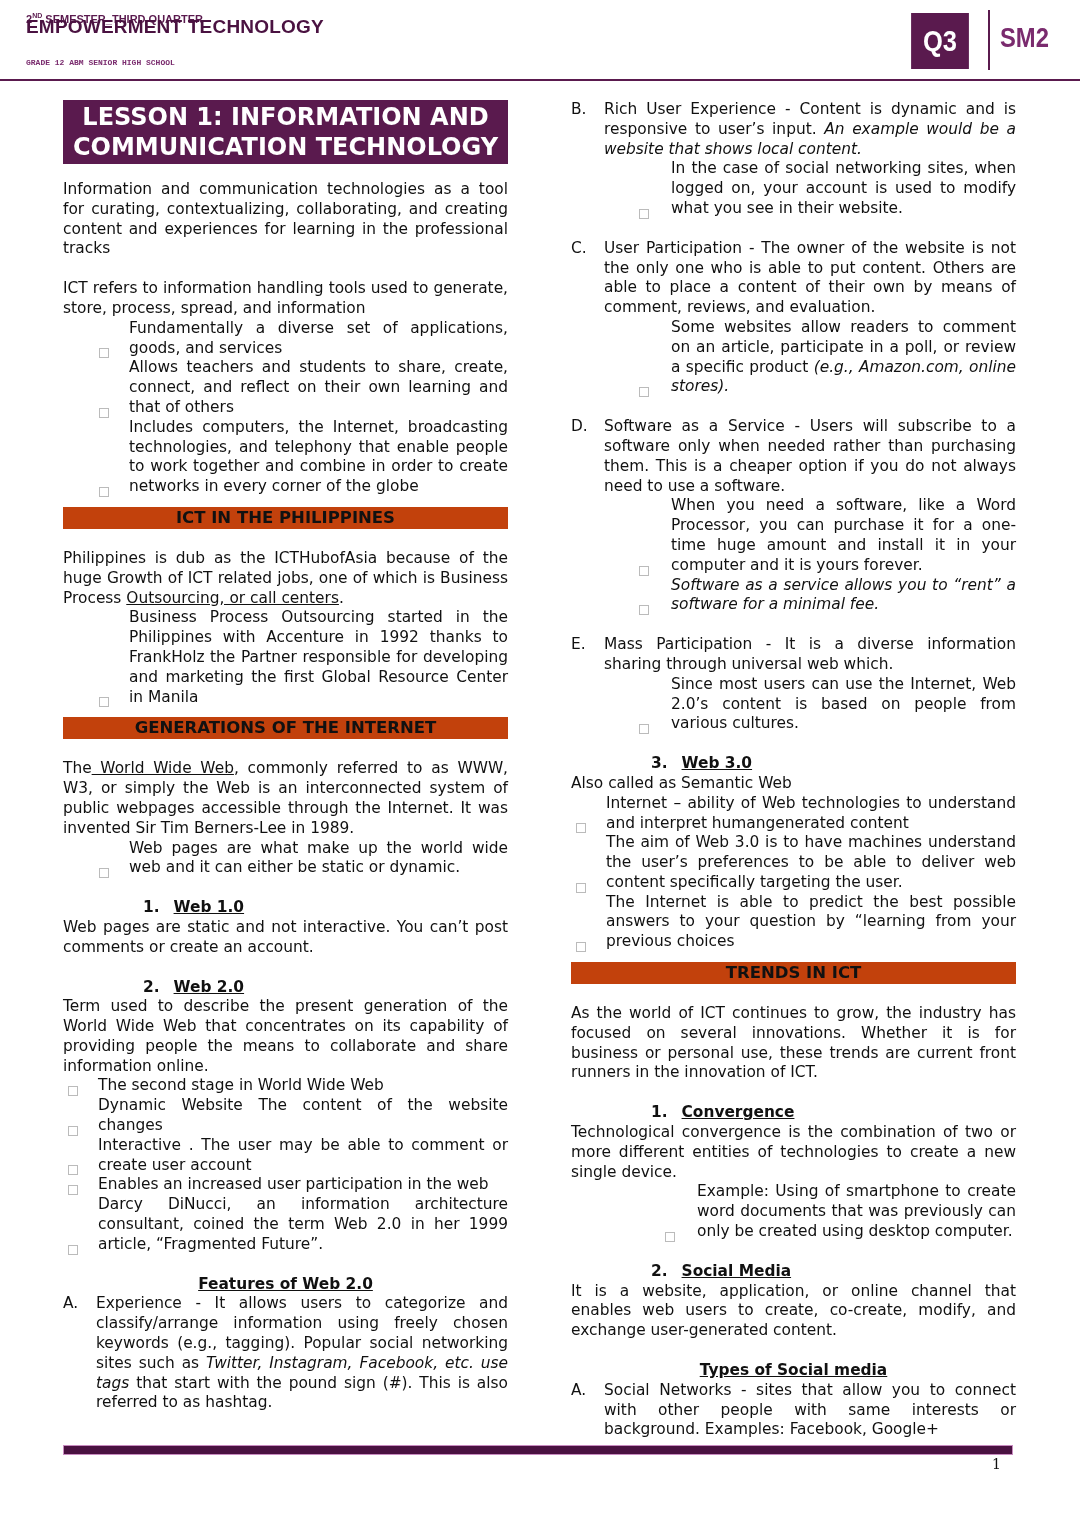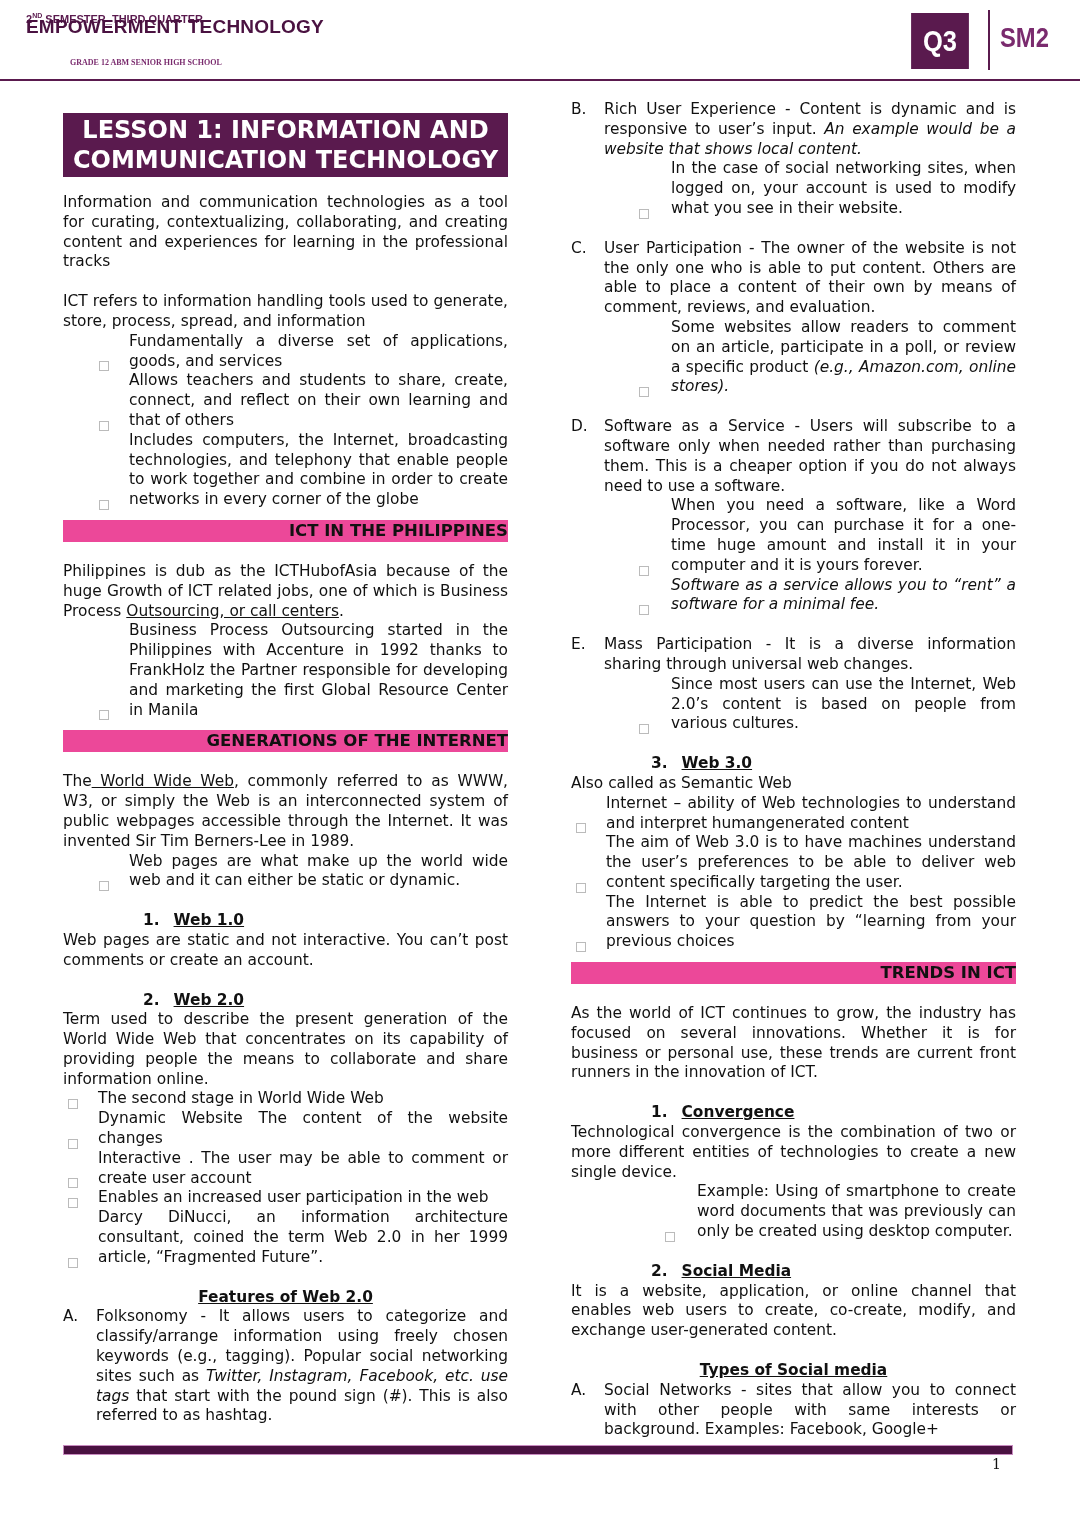--- a/index.html
+++ b/index.html
@@ -3,32 +3,32 @@
 <meta charset="utf-8">
 <style>
   * { box-sizing: border-box; margin: 0; padding: 0; }
   html, body { width: 1080px; height: 1527px; background: #ffffff; overflow: hidden; }
   body { font-family: "DejaVu Sans", sans-serif; color: #111; position: relative; }
 
   .header { position: absolute; left: 0; top: 0; width: 1080px; height: 82px; }
   .hdr-sem { position: absolute; left: 26px; top: 12px; font-family: "Liberation Sans", sans-serif; font-weight: bold; font-size: 11px; color: #5a1a4e; }
   .hdr-sem sup { font-size: 7px; }
   .hdr-title { position: absolute; left: 26px; top: 16px; font-family: "Liberation Sans", sans-serif; font-weight: bold; font-size: 19px; color: #4a1241; letter-spacing: 0.2px; }
-  .hdr-grade { position: absolute; left: 26px; top: 58px; font-family: Liberation Serif, serif; font-weight: bold; font-size: 8px; color: #7a2b6e; margin-left: 44px; }
+  .hdr-grade { position: absolute; left: 26px; top: 58px; font-family: Liberation Mono, monospace; font-weight: bold; font-size: 8px; color: #7a2b6e; }
   .hdr-line { position: absolute; left: 0; top: 79px; width: 1080px; height: 2px; background: #5a1a4e; }
   .q-badge { position: absolute; left: 906px; top: 13px; width: 68px; height: 56px; background: #5a1a4e; color: #fff; font-family: "Liberation Sans", sans-serif; font-weight: bold; font-size: 30px; text-align: center; line-height: 56px; transform: scaleX(0.85); }
   .q-div { position: absolute; left: 988px; top: 10px; width: 2px; height: 60px; background: #5a1a4e; }
   .sm-label { position: absolute; left: 1000px; top: 22px; font-family: "Liberation Sans", sans-serif; font-weight: bold; font-size: 28px; color: #7a2b6e; transform: scaleX(0.85); transform-origin: left; }
 
   .col { position: absolute; top: 100px; width: 445px; font-size: 15.4px; line-height: 19.8px; }
   .col-left { left: 63px; }
   .col-right { left: 571px; }
 
-  .lesson-banner { background: #5a1a4e; color: #fff; font-weight: bold; font-size: 24px; line-height: 30px; text-align: center; padding: 2px 4px; margin-top: 13px; margin-bottom: 16px; }
-  .sec-banner { background: #ec4899; font-weight: bold; font-size: 16.5px; text-align: right; line-height: 22px; margin: 10px 0 20px 0; }
+  .lesson-banner { background: #5a1a4e; color: #fff; font-weight: bold; font-size: 24px; line-height: 30px; text-align: center; padding: 2px 4px; margin-bottom: 16px; }
+  .sec-banner { background: #c2410c; font-weight: bold; font-size: 16.5px; text-align: center; line-height: 22px; margin: 10px 0 20px 0; }
   p.just { text-align: justify; text-align-last: left; }
   .gap { height: 20px; }
   .bl { display: flex; align-items: flex-end; text-align: justify; }
   .box { flex: 0 0 auto; width: 10px; height: 10px; border: 1px solid #bbb; margin-top: 5px; }
   .bl .txt { flex: 1; }
   .ind1 .box { margin-left: 36px; margin-right: 20px; }
   .ind0 .box { margin-left: 5px; margin-right: 20px; }
   .ind2 .box { margin-left: 68px; margin-right: 22px; }
   .ind3 .box { margin-left: 94px; margin-right: 22px; }
   .lettered { display: flex; align-items: flex-start; }
@@ -111,21 +111,21 @@
       <span class="txt">Enables an increased user participation in the web</span>
     </div>
   <div class="bl ind0">
       <span class="box"></span>
       <span class="txt">Darcy DiNucci, an information architecture consultant, coined the term Web 2.0 in her 1999 article, “Fragmented Future”.</span>
     </div>
   <div class="gap"></div>
   <div class="centered-u">Features of Web 2.0</div>
   <div class="lettered">
       <span class="lt">A.</span>
-      <span class="txt"><b>Folksonomy</b><span> - It allows users to categorize and classify/arrange information using freely chosen keywords (e.g., tagging). Popular social networking sites such as </span><i>Twitter, Instagram, Facebook, etc. use tags</i><span> that start with the pound sign (#). This is also referred to as hashtag.</span></span>
+      <span class="txt"><b>Experience</b><span> - It allows users to categorize and classify/arrange information using freely chosen keywords (e.g., tagging). Popular social networking sites such as </span><i>Twitter, Instagram, Facebook, etc. use tags</i><span> that start with the pound sign (#). This is also referred to as hashtag.</span></span>
     </div>
 </div>
 
 <div class="col col-right">
   <div class="lettered">
       <span class="lt">B.</span>
       <span class="txt"><b>Rich User Experience</b><span> - Content is dynamic and is responsive to user’s input. </span><i>An example would be a website that shows local content.</i></span>
     </div>
   <div class="bl ind2">
       <span class="box"></span>
@@ -149,21 +149,21 @@
       <span class="box"></span>
       <span class="txt">When you need a software, like a Word Processor, you can purchase it for a one-time huge amount and install it in your computer and it is yours forever.</span>
     </div>
   <div class="bl ind2">
       <span class="box"></span>
       <i class="txt">Software as a service allows you to “rent” a software for a minimal fee.</i>
     </div>
   <div class="gap"></div>
   <div class="lettered">
       <span class="lt">E.</span>
-      <span class="txt"><b>Mass Participation</b><span> - It is a diverse information sharing through universal web changes.</span></span>
+      <span class="txt"><b>Mass Participation</b><span> - It is a diverse information sharing through universal web which.</span></span>
     </div>
   <div class="bl ind2">
       <span class="box"></span>
       <span class="txt">Since most users can use the Internet, Web 2.0’s content is based on people from various cultures.</span>
     </div>
   <div class="gap"></div>
   <div class="subhead"><span>3.</span><span class="u">Web 3.0</span></div>
   <p><span>Also  called as </span><b>Semantic Web</b></p>
   <div class="bl ind0">
       <span class="box"></span>

